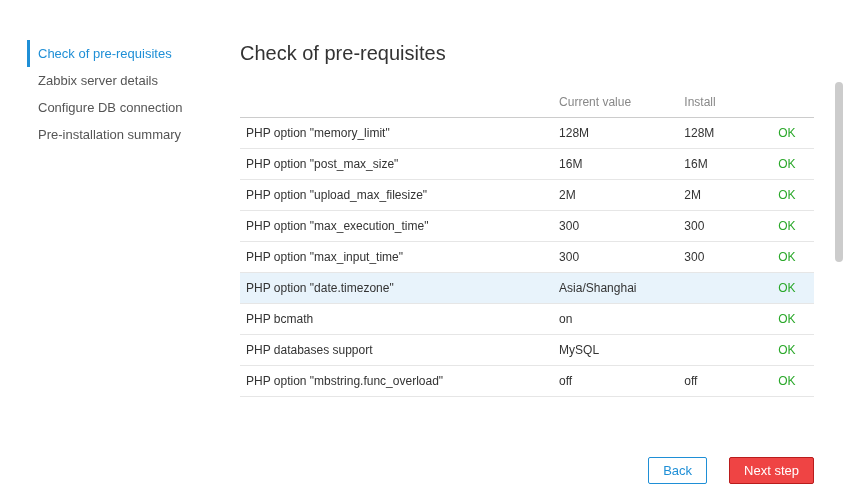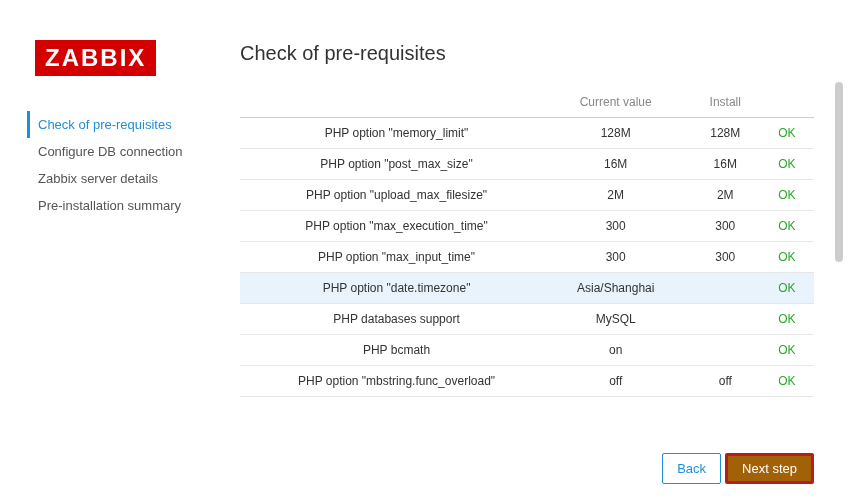--- a/index.html
+++ b/index.html
@@ -67,21 +67,21 @@
     flex: 1;
     overflow: hidden;
     position: relative;
   }
   table {
     width: 100%;
     border-collapse: collapse;
     font-size: 12px;
   }
   th, td {
-    text-align: center;
+    text-align: left;
     padding: 8px 6px;
     border-bottom: 1px solid #e6e6e6;
   }
   th {
     color: #888;
     font-weight: normal;
     border-bottom: 1px solid #ccc;
   }
   th:first-child, td:first-child { width: 300px; }
   th:nth-child(2), td:nth-child(2) { width: 120px; }
@@ -93,50 +93,49 @@
     right: 6px;
     top: 82px;
     width: 8px;
     height: 180px;
     background: #ccc;
     border-radius: 4px;
   }
   .footer {
     display: flex;
     justify-content: flex-end;
-    gap: 4px;
+    gap: 22px;
     padding: 12px 0 8px 0;
   }
   .btn {
     padding: 5px 14px;
     font-size: 13px;
     border-radius: 2px;
     cursor: pointer;
   }
   .btn-secondary {
     background: #fff;
     color: #1f8fd6;
     border: 1px solid #1f8fd6;
   }
   .btn-primary {
-    background: #a16207;
+    background: #ef4444;
     color: #fff;
-    border: 3px solid #b91c1c;
+    border: 1px solid #b91c1c;
   }
 </style>
 </head>
 <body>
 
 <div class="container">
   <div class="left-col">
-    <div class="logo">ZABBIX</div>
     <ul class="nav" id="nav">
         <li class="active">Check of pre-requisites</li>
+        <li class="">Zabbix server details</li>
         <li class="">Configure DB connection</li>
-        <li class="">Zabbix server details</li>
         <li class="">Pre-installation summary</li>
       </ul>
   </div>
   <div class="right-col">
     <h1 class="page-title">Check of pre-requisites</h1>
     <div class="table-wrap">
       <table>
         <thead>
           <tr>
             <th></th>
@@ -176,28 +175,28 @@
               <td>300</td>
               <td>OK</td>
             </tr>
             <tr class="highlight">
               <td>PHP option "date.timezone"</td>
               <td>Asia/Shanghai</td>
               <td></td>
               <td>OK</td>
             </tr>
             <tr>
+              <td>PHP bcmath</td>
+              <td>on</td>
+              <td></td>
+              <td>OK</td>
+            </tr>
+            <tr>
               <td>PHP databases support</td>
               <td>MySQL</td>
-              <td></td>
-              <td>OK</td>
-            </tr>
-            <tr>
-              <td>PHP bcmath</td>
-              <td>on</td>
               <td></td>
               <td>OK</td>
             </tr>
             <tr>
               <td>PHP option "mbstring.func_overload"</td>
               <td>off</td>
               <td>off</td>
               <td>OK</td>
             </tr>
           </tbody>

